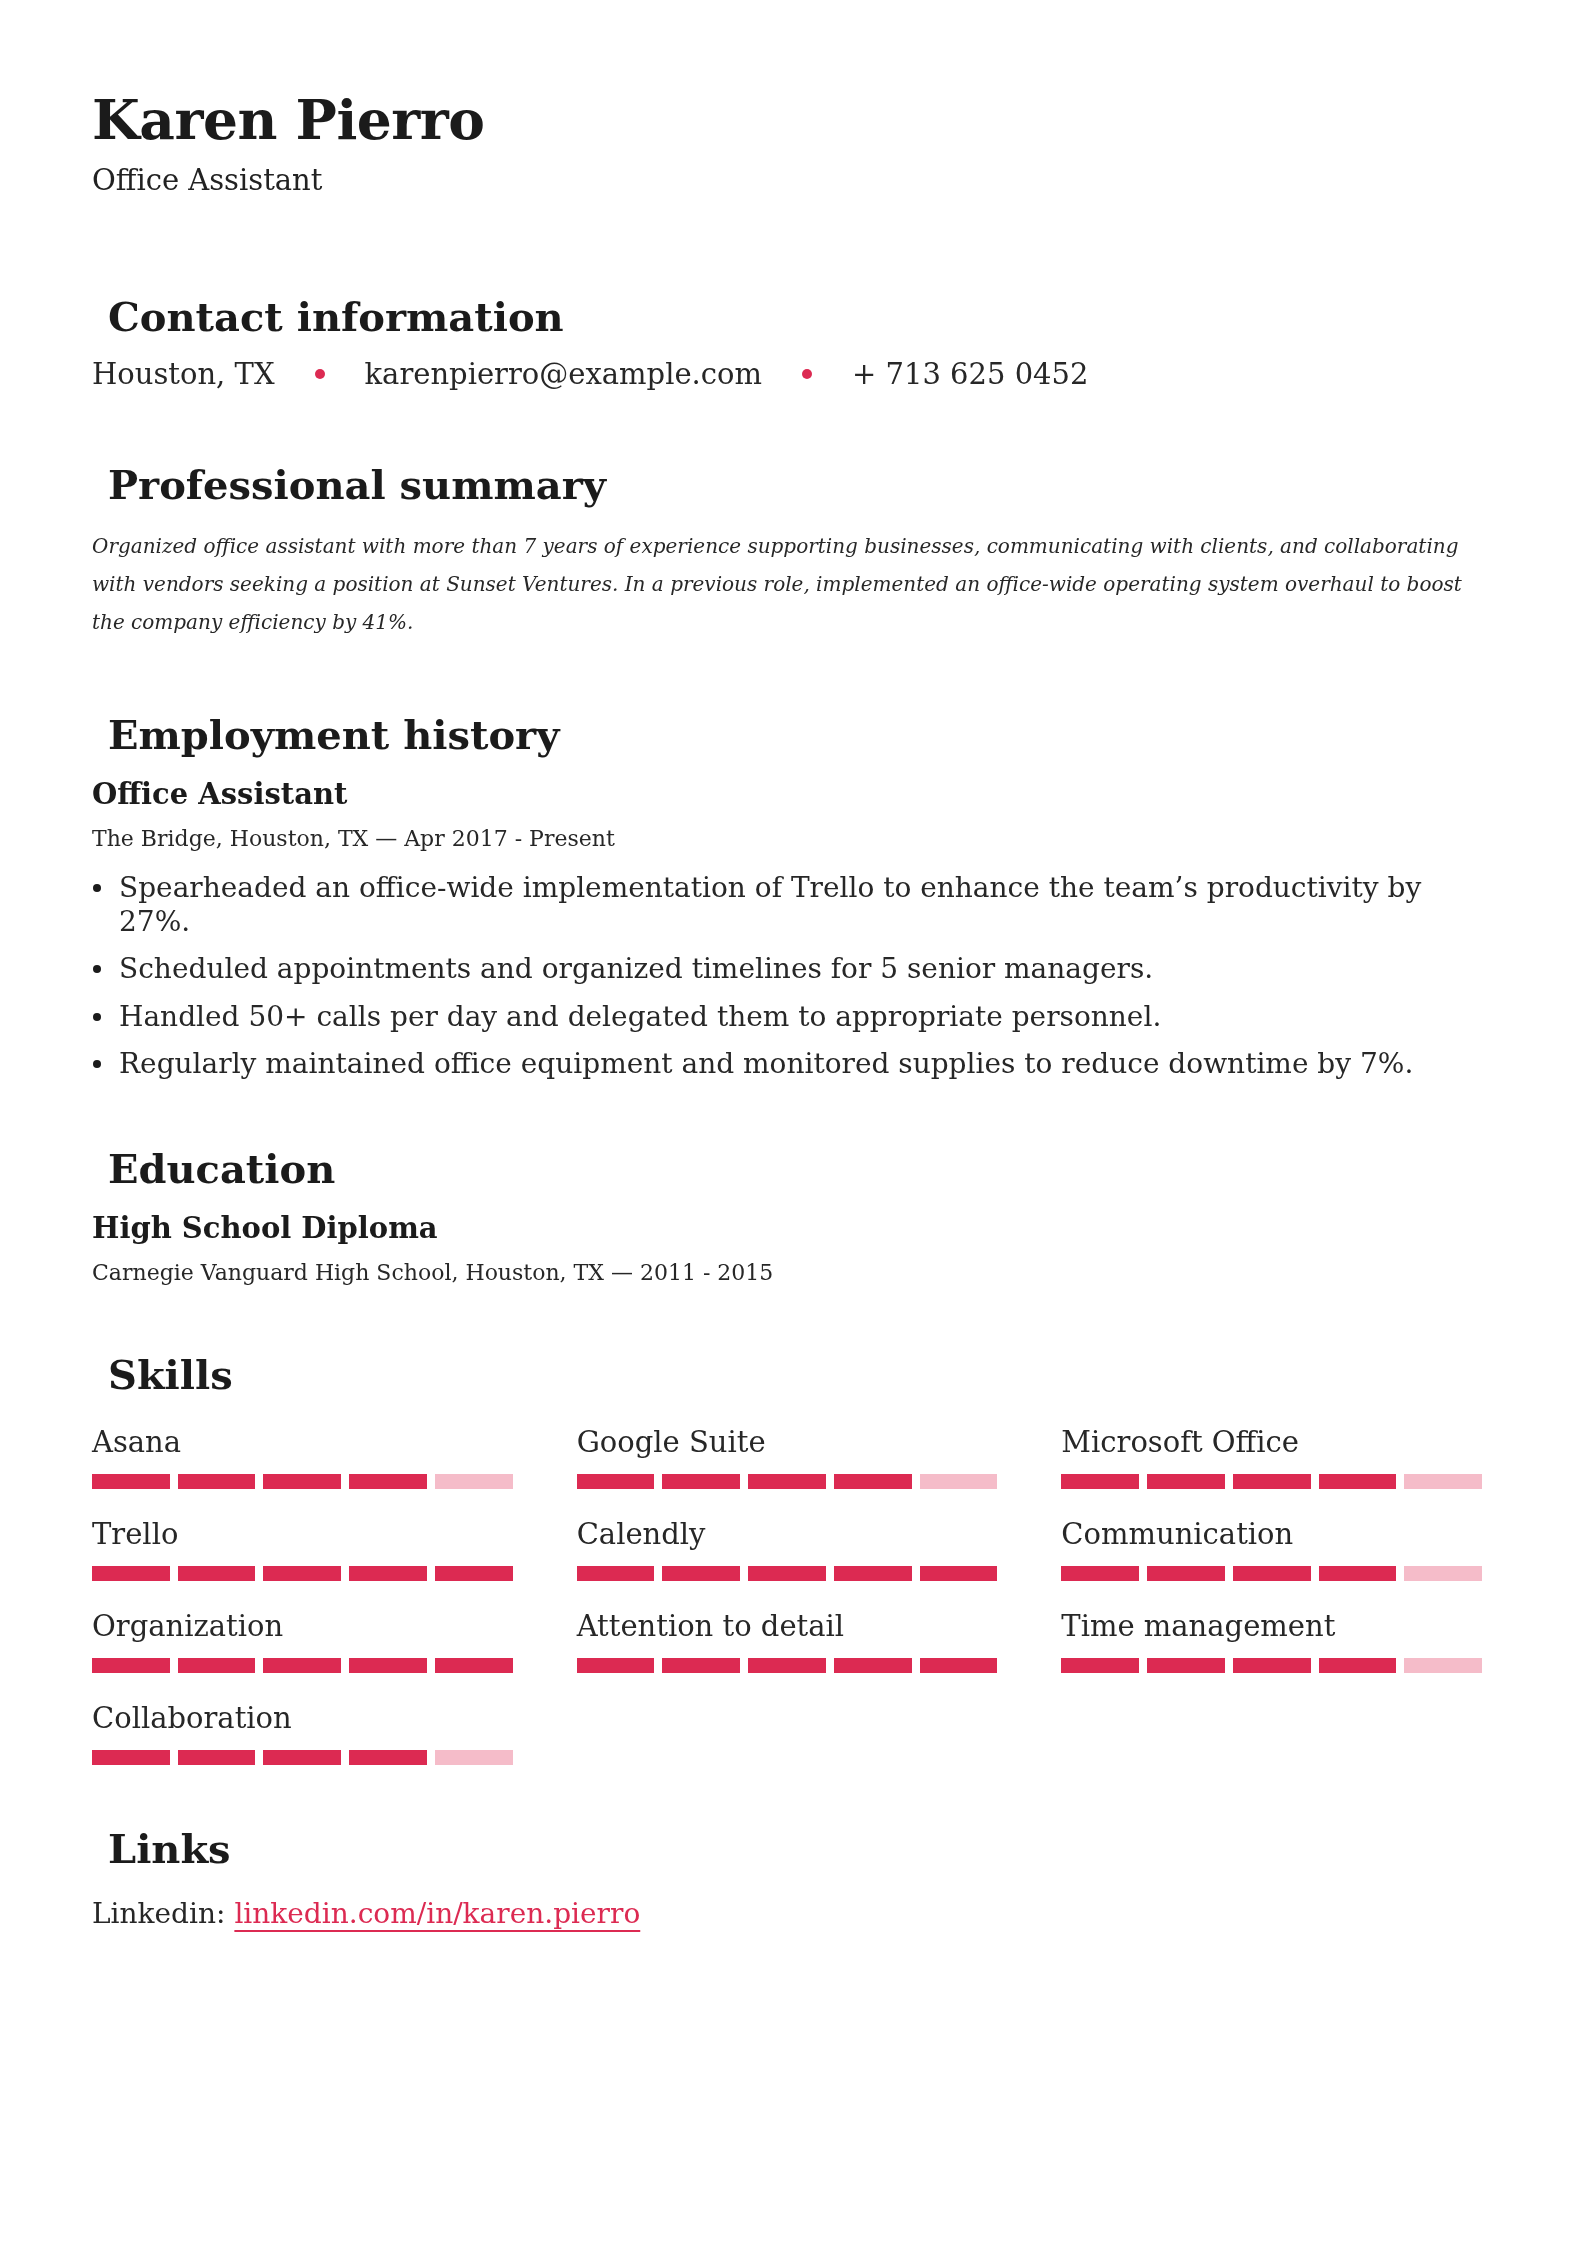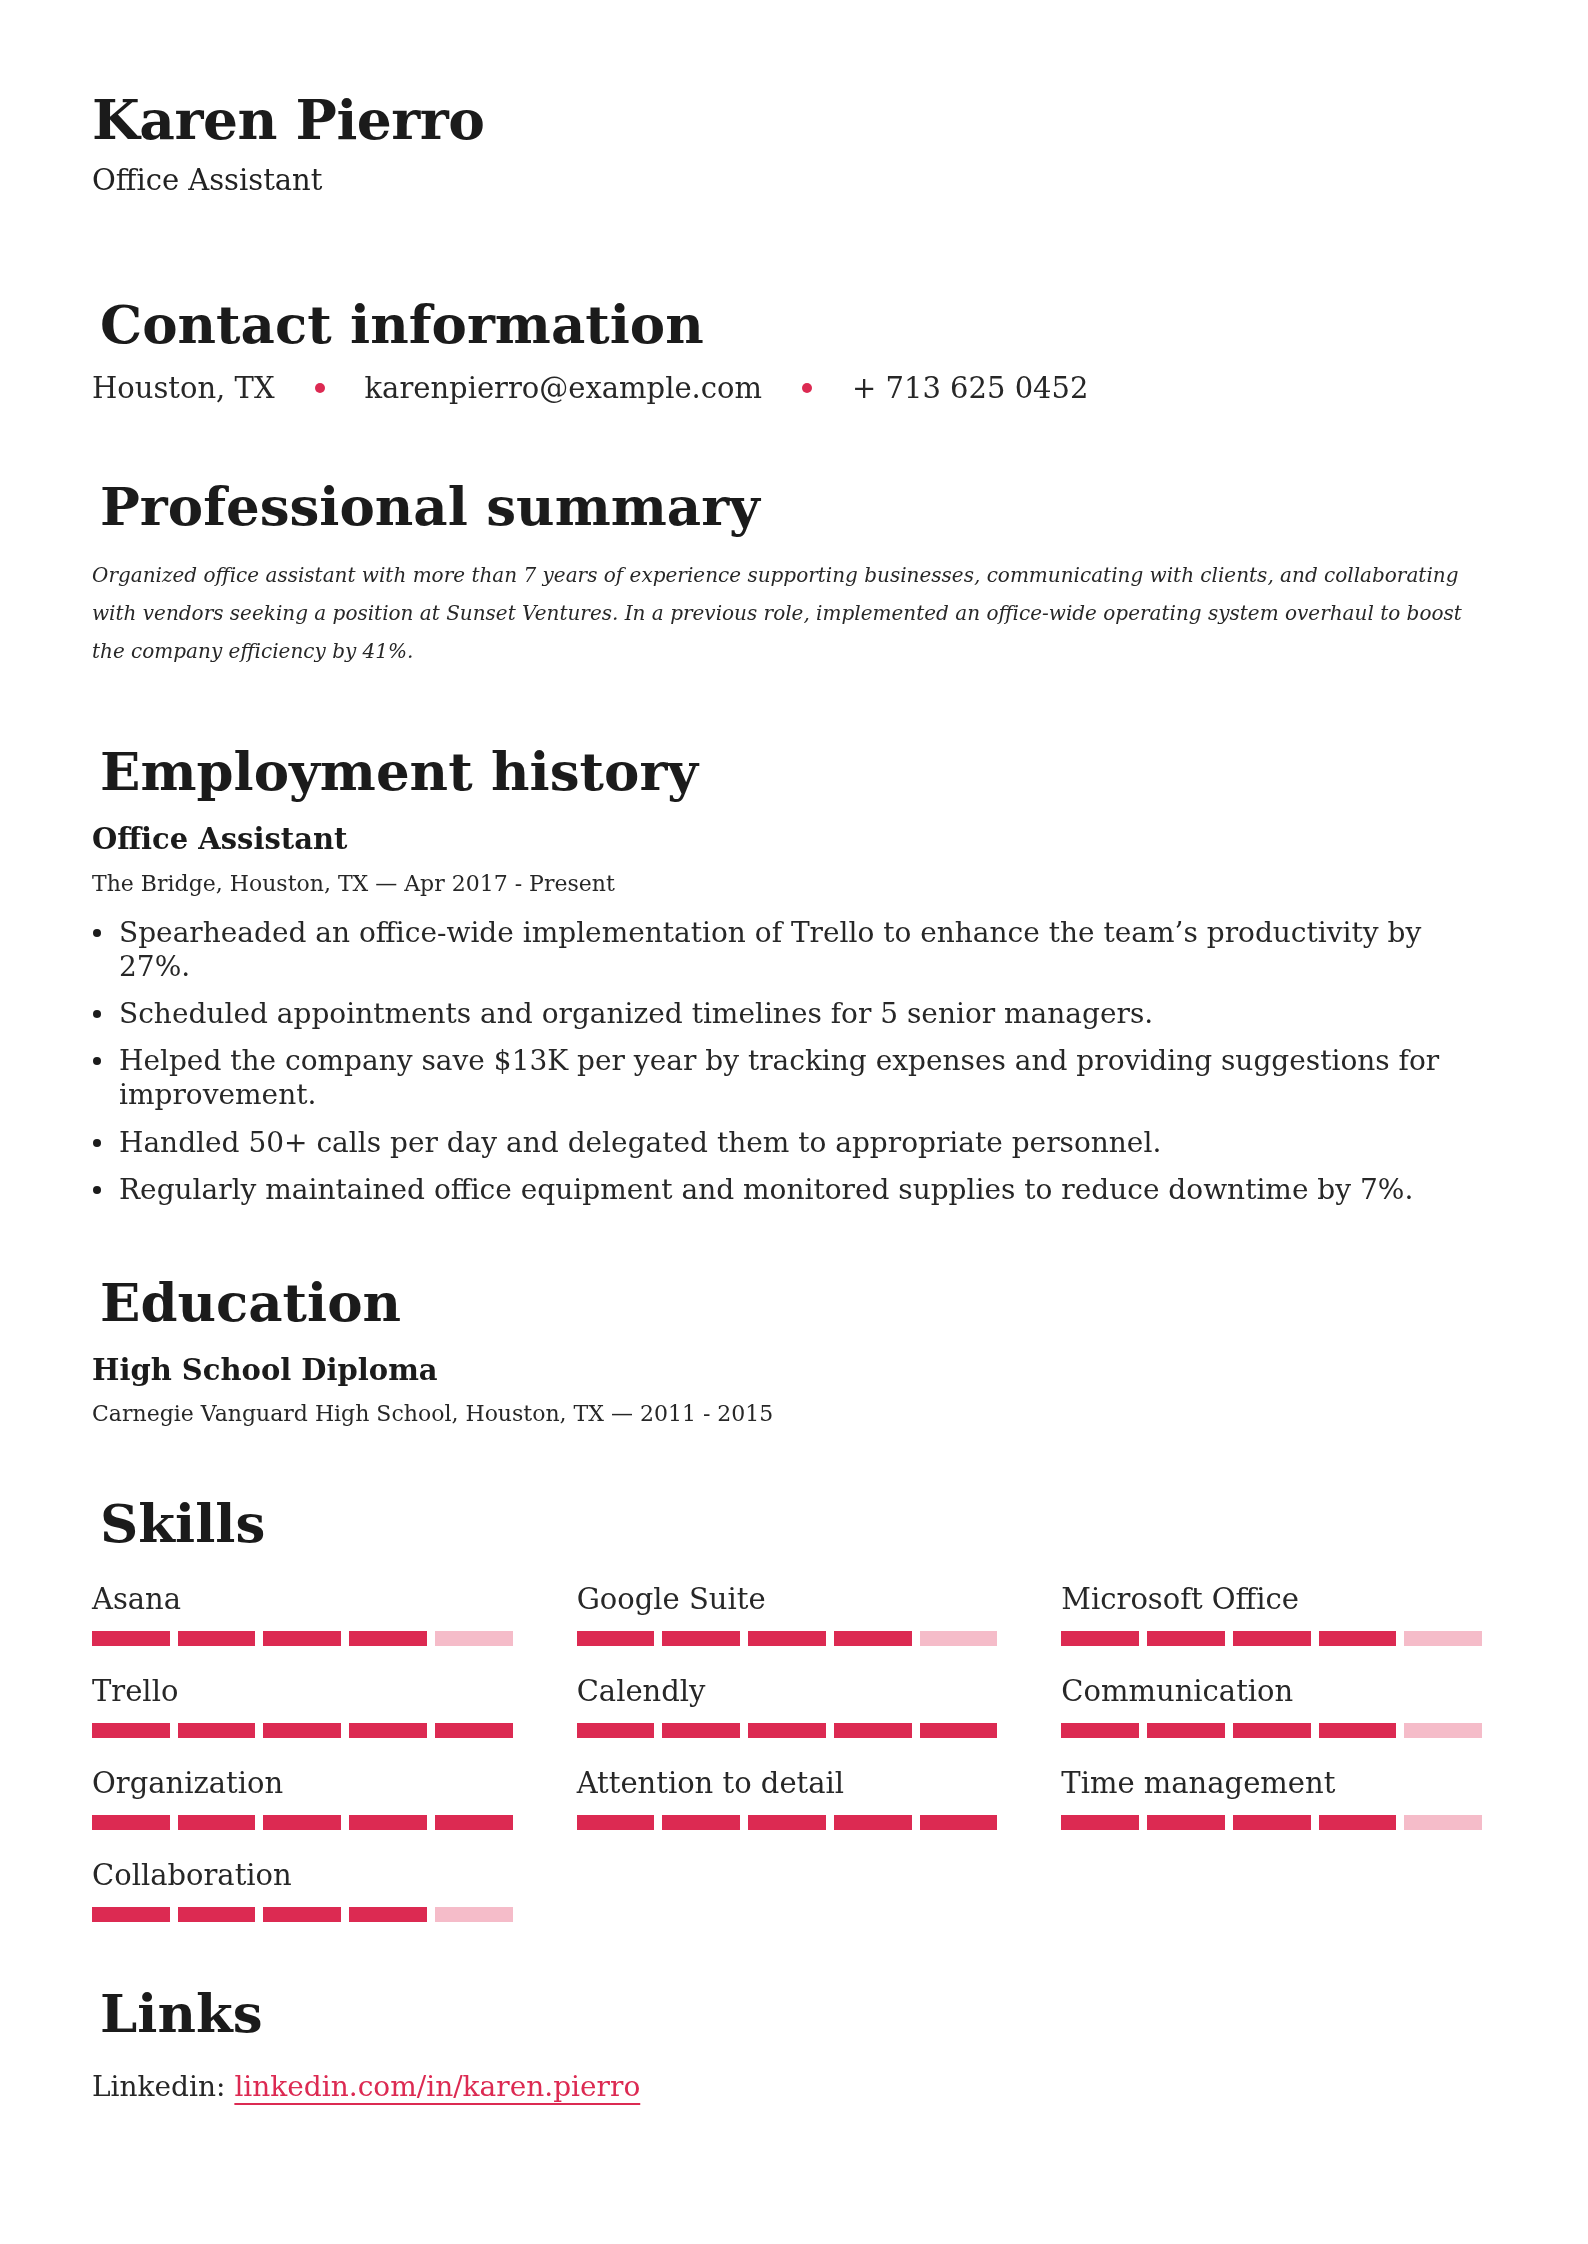--- a/index.html
+++ b/index.html
@@ -26,22 +26,22 @@
     font-weight:700;
     color:var(--ink);
     letter-spacing:-0.5px;
   }
   .candidate-sub{
     margin-top:12px;
     font-size:29px;
     color:#222222;
   }
   h2{
-    margin:8px;
-    font-size:53px;
+    margin:16px;
+    font-size:40px;
     line-height:1.2;
     font-weight:700;
     color:var(--ink);
   }
   h3{
     margin:0;
     font-size:29px;
     line-height:1.2;
     font-weight:700;
     color:var(--ink);
@@ -158,21 +158,20 @@
   </section>
 
   <section class="sec-employment">
     <h2>Employment history</h2>
     <div>
       <h3 class="job-head">Office Assistant</h3>
       <div class="job-meta">The Bridge, Houston, TX — Apr 2017 - Present</div>
       <ul class="bullets">
           <li>Spearheaded an office-wide implementation of Trello to enhance the team’s productivity by 27%.</li>
           <li>Scheduled appointments and organized timelines for 5 senior managers.</li>
-          <li>Helped the company save $13K per year by tracking expenses and providing suggestions for improvement.</li>
           <li>Handled 50+ calls per day and delegated them to appropriate personnel.</li>
           <li>Regularly maintained office equipment and monitored supplies to reduce downtime by 7%.</li>
         </ul>
     </div>
   </section>
 
   <section class="sec-education">
     <h2>Education</h2>
     <h3 class="job-head">High School Diploma</h3>
     <div class="job-meta">Carnegie Vanguard High School, Houston, TX — 2011 - 2015</div>

